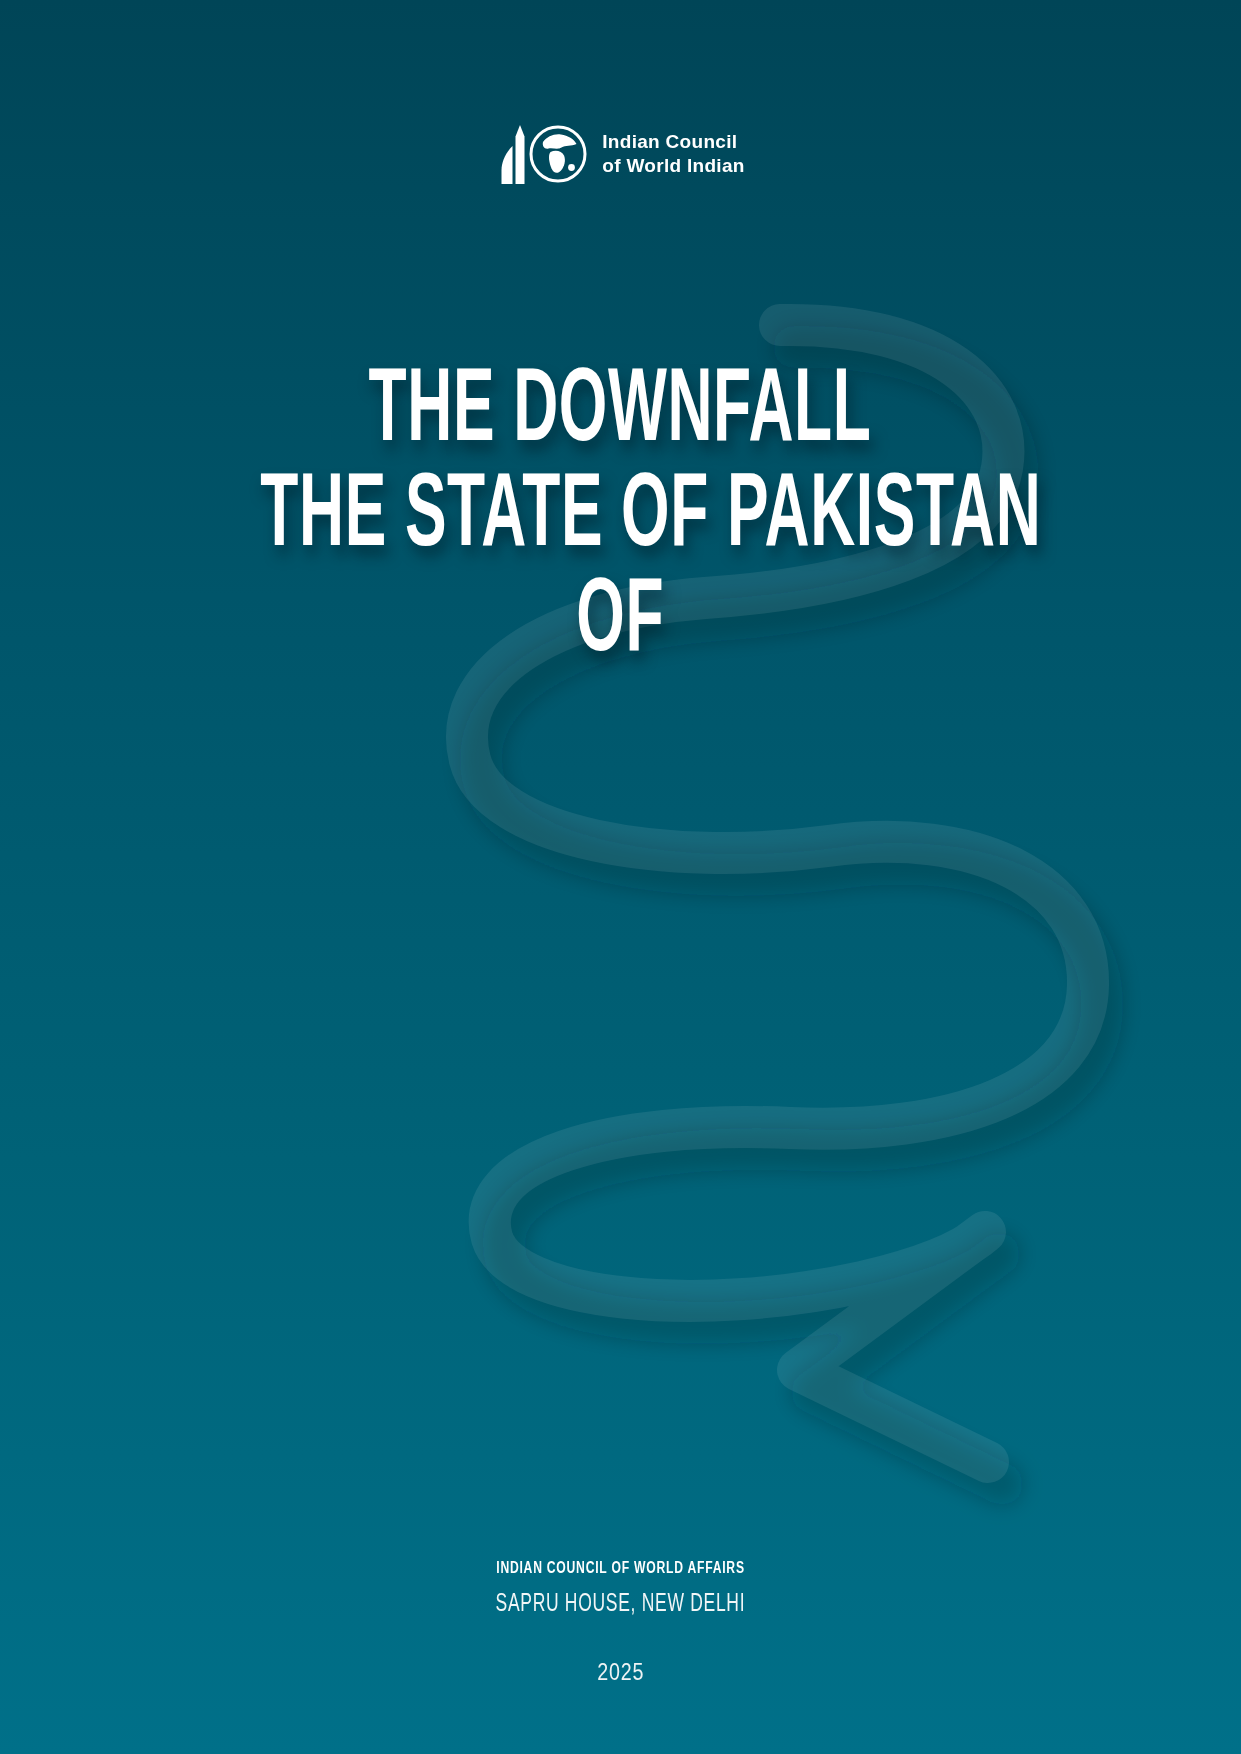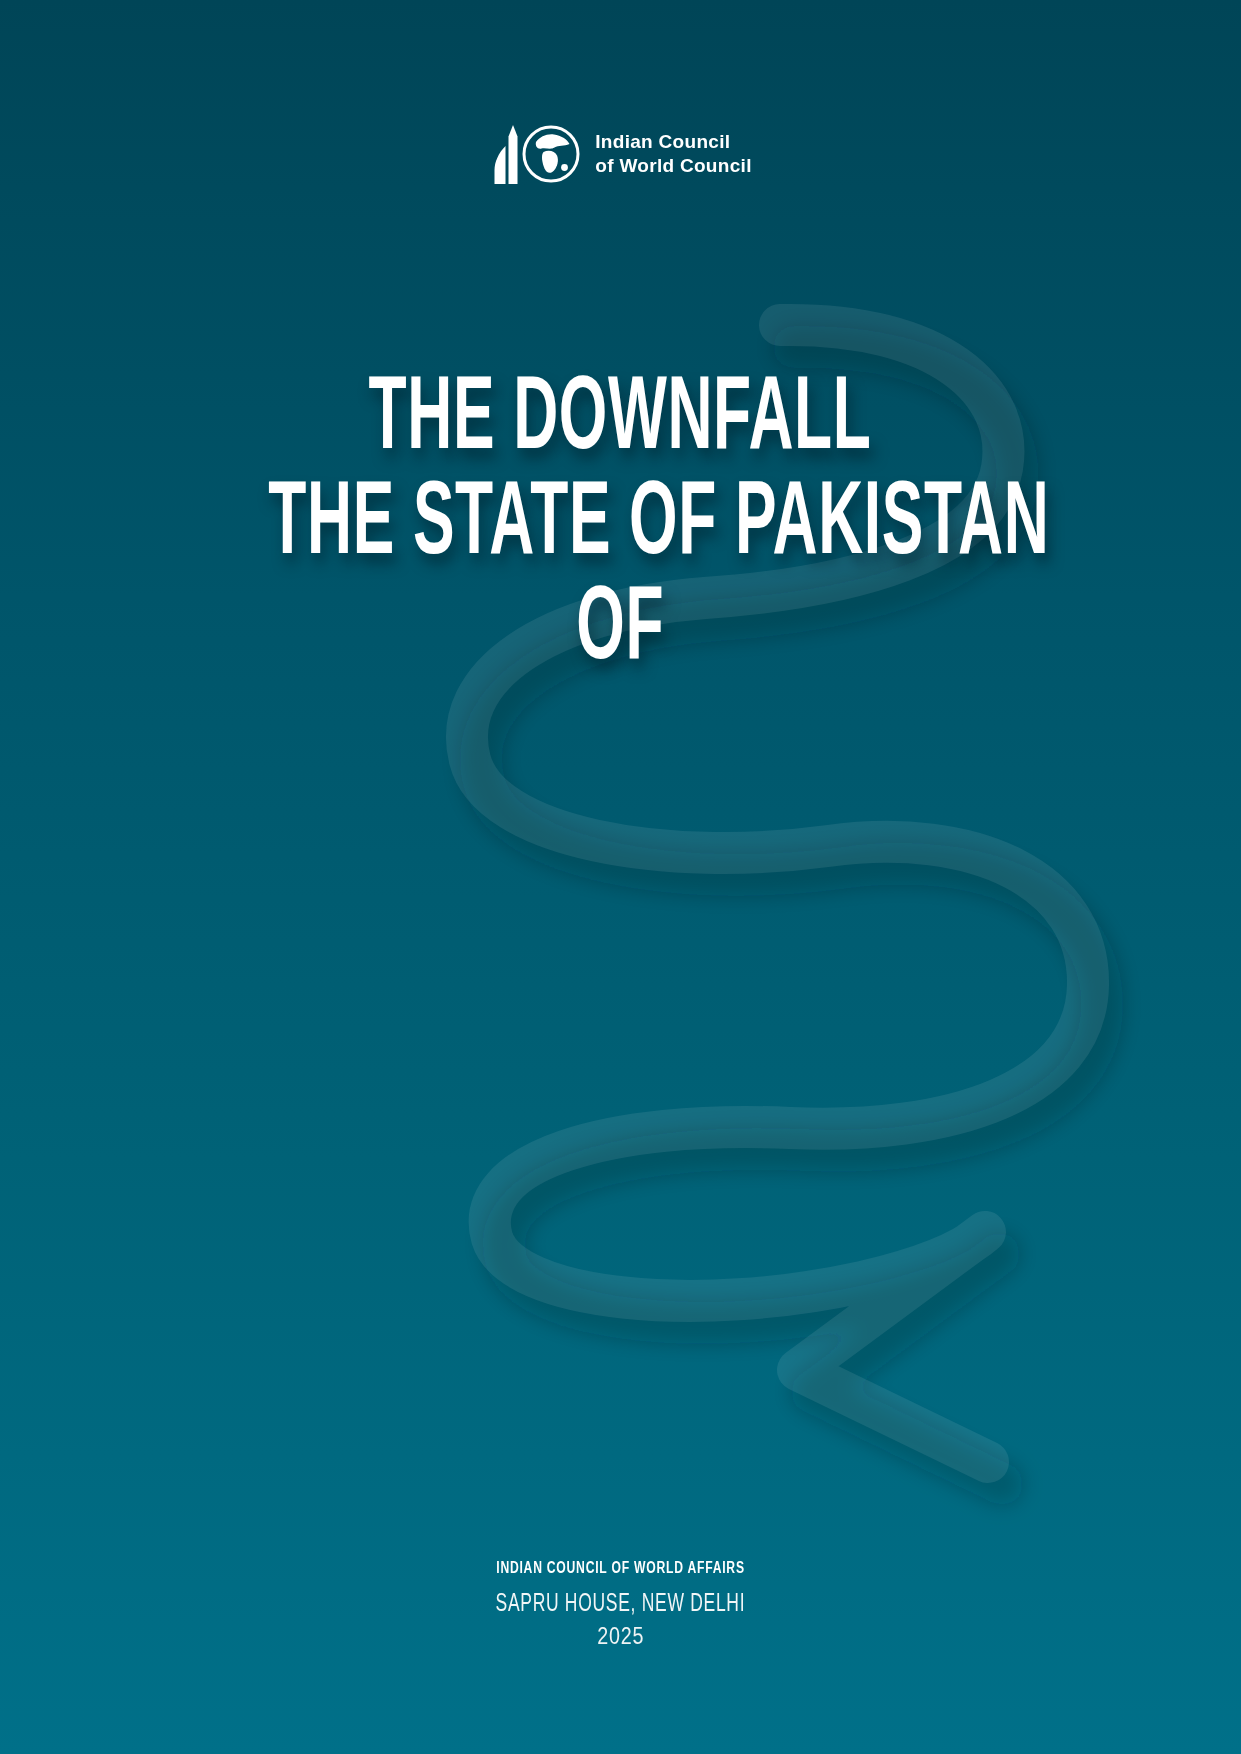--- a/index.html
+++ b/index.html
@@ -88,20 +88,21 @@
     font-weight: 400;
     line-height: 34px;
     color: #f1f6f7;
   }
   .footer .loc .cond { transform: scaleX(0.70); }
   .footer .year {
     font-size: 24px;
     font-weight: 400;
     line-height: 33px;
     color: #eef3f4;
+    margin-top: 36px;
   }
   .footer .year .cond { transform: scaleX(0.82); }
 </style>
 </head>
 <body>
 
 <div class="page">
 
   <svg class="bg-spiral" viewBox="0 0 1241 1754" xmlns="http://www.w3.org/2000/svg" aria-hidden="true">
     <defs>
@@ -143,25 +144,25 @@
         <path d="M19.5 62 L19.5 14.5 L24 3 L28.5 14.5 L28.5 62 Z" fill="#ffffff"></path>
 
         <circle cx="62" cy="32" r="27" fill="none" stroke="#ffffff" stroke-width="3"></circle>
         <path d="M47 20 C 51 14.5 58 11.5 65 12.5 C 72 13.5 78 17 80.5 22 C 75 24.5 69.5 23 65.5 25.5 C 61.5 28 57 25.5 52.5 26.5 C 48.5 27.5 46 24 47 20 Z" fill="#ffffff"></path>
         <path d="M54.5 30 C 59.5 27.5 66 29 68 33.5 C 70 38 68.5 44.5 65 48.5 C 61.5 52.5 57.5 51 55.5 46.5 C 53.5 42 51.5 33 54.5 30 Z" fill="#ffffff"></path>
         <circle cx="75.5" cy="45.5" r="3.4" fill="#ffffff"></circle>
       </svg>
     </span>
     <span class="logo-text">
       <span class="row">Indian Council</span><br>
-      <span class="row">of World Council</span>
+      <span class="row">of World Indian</span>
     </span>
   </div>
 
-  <h1 class="title" style="margin:8px">
+  <h1 class="title" style="margin:0">
     <span class="line"><span class="cond">THE DOWNFALL</span></span>
     <span class="line"><span class="cond">THE STATE OF PAKISTAN</span></span>
     <span class="line"><span class="cond">OF</span></span>
   </h1>
 
   <h2 class="subtitle" style="margin:0; color:#f6e400">
   </h2>
 
   <div class="footer">
     <span class="row org"><span class="cond">INDIAN COUNCIL OF WORLD AFFAIRS</span></span>

